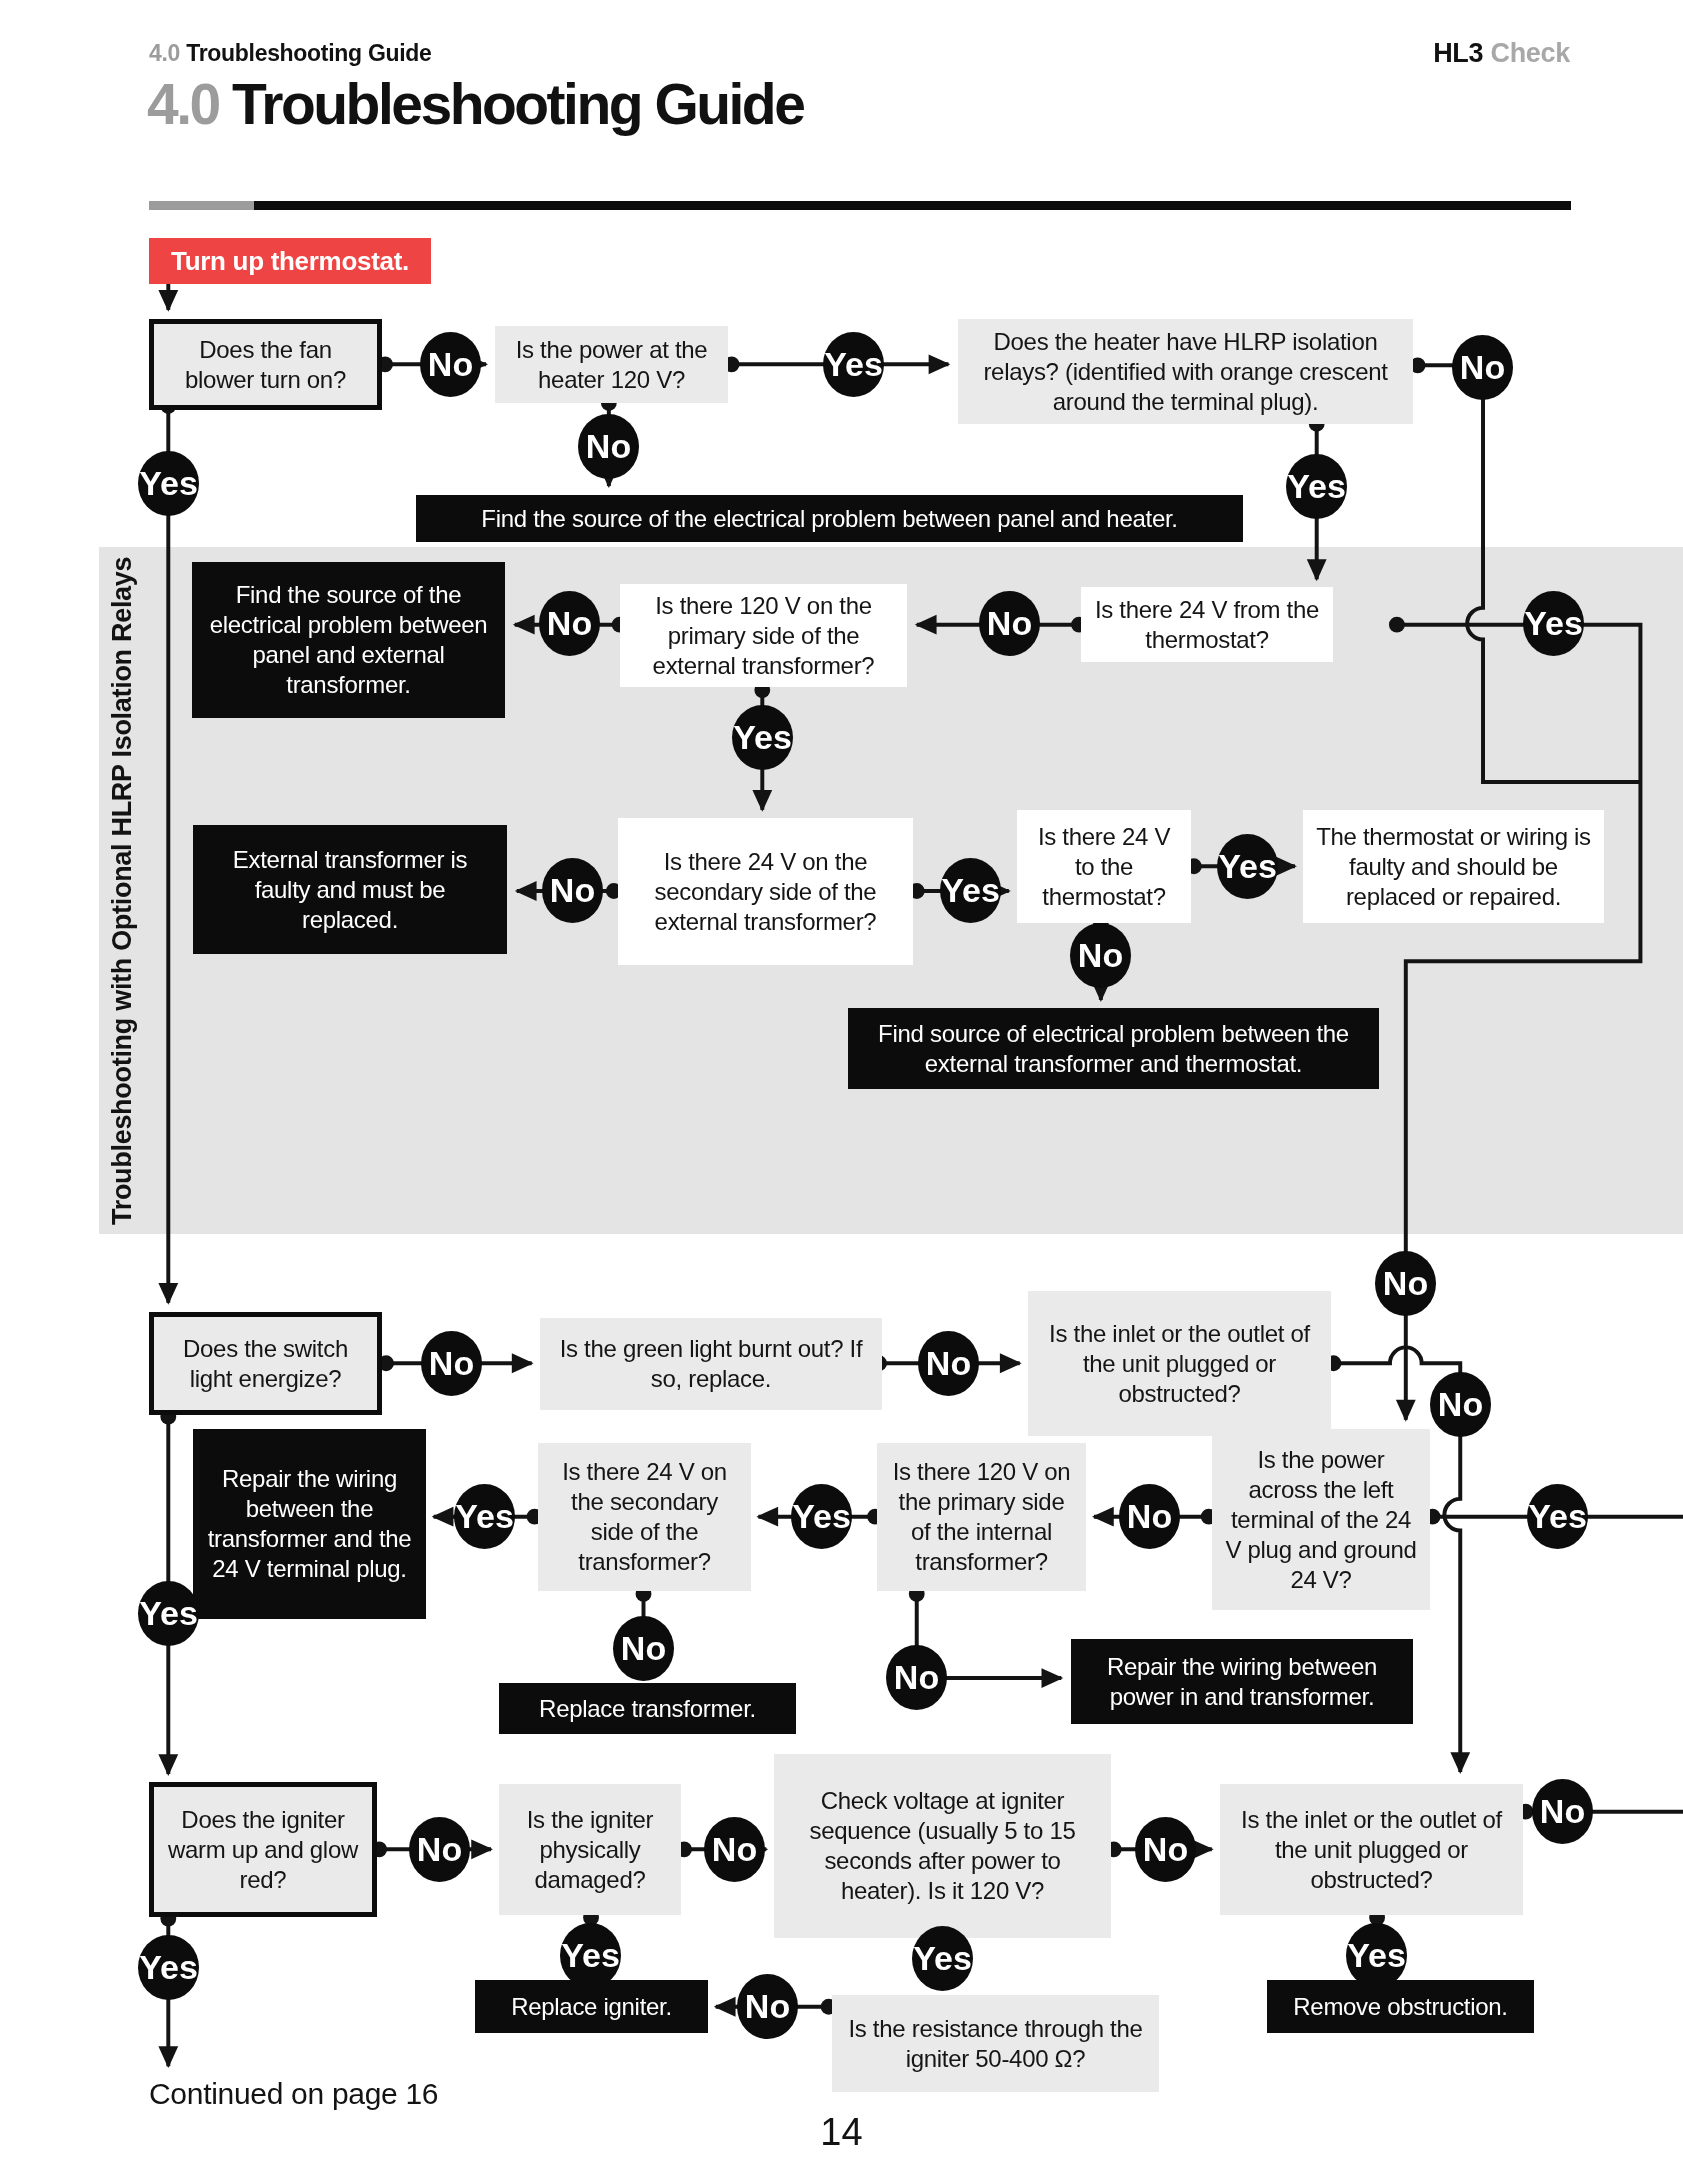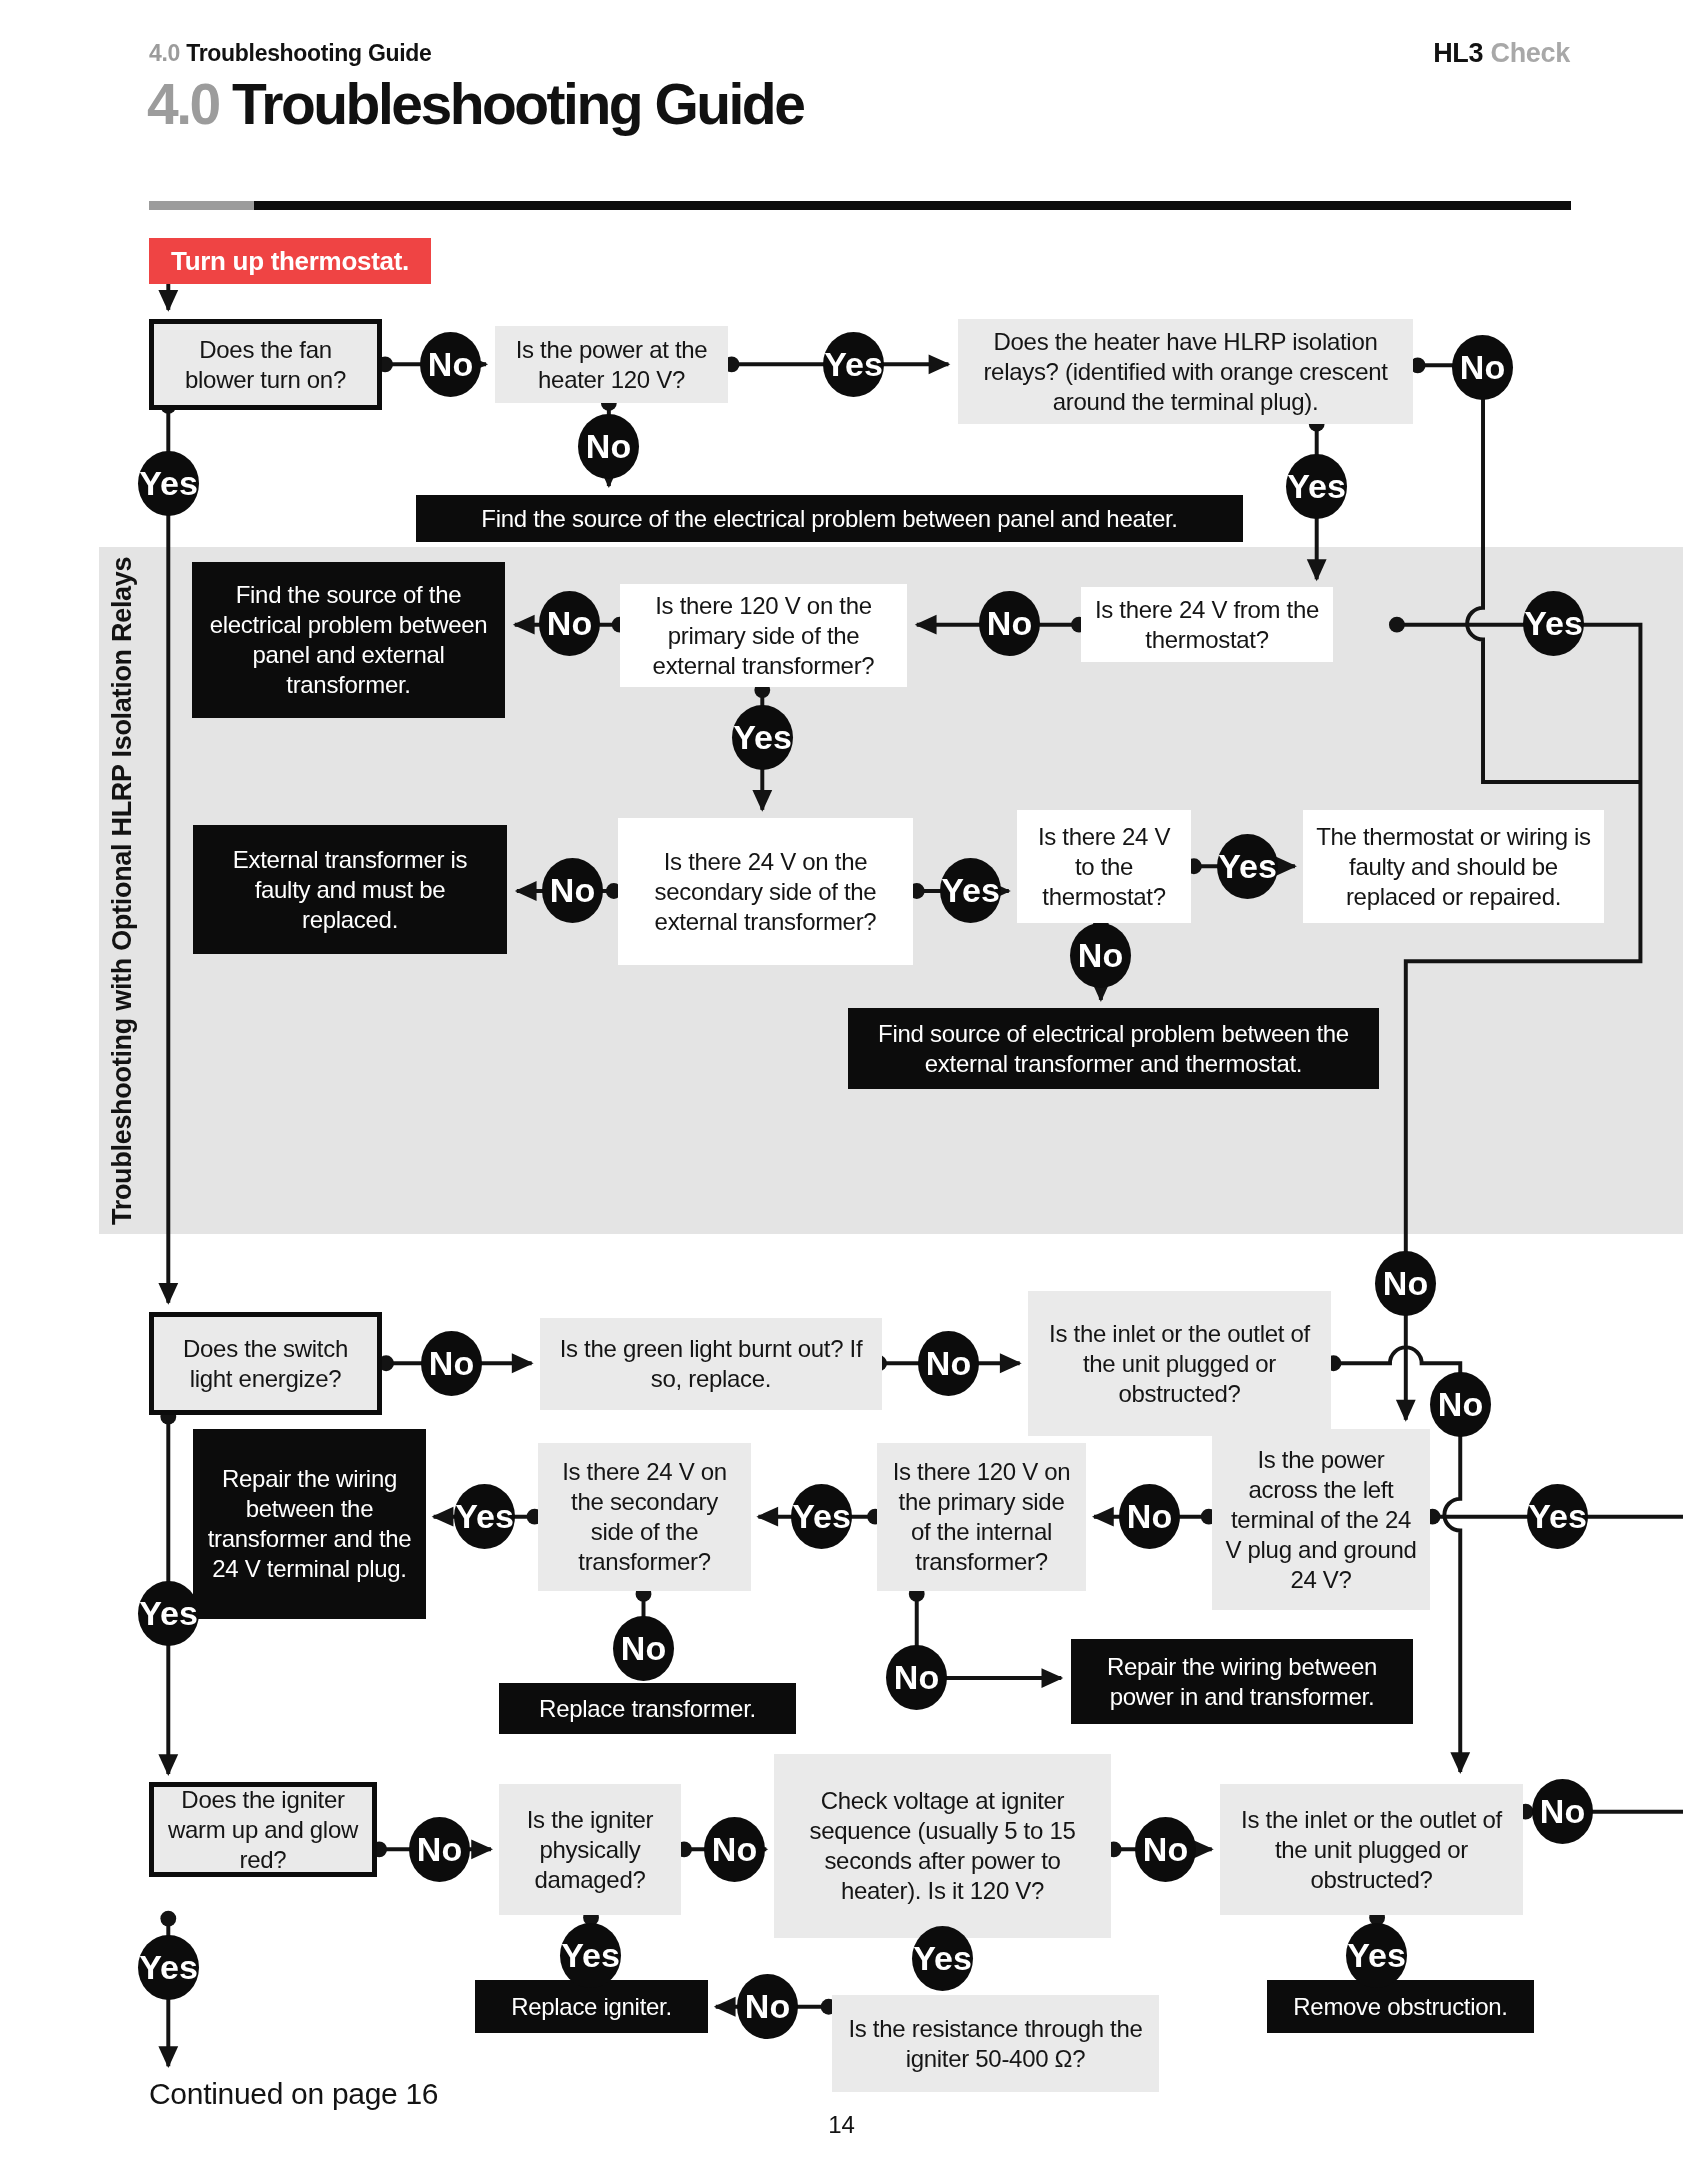--- a/index.html
+++ b/index.html
@@ -29,21 +29,21 @@
     font-size:24px; line-height:30px; letter-spacing:-0.3px; color:#151515; }
   .q  { background:#eaeaea;padding-left:12px; }
   .qw { background:#ffffff; }
   .action { background:#0c0c0c; color:#ffffff; }
   .main { background:#eaeaea; border:5px solid #0c0c0c; }
   .start { background:#ef4444; color:#ffffff; font-weight:700; font-size:26px; justify-content:center; }
   .decision { position:absolute; z-index:3; width:61px; height:65px; border-radius:50%;
     background:#0c0c0c; color:#ffffff; font-weight:700; font-size:34px;
     display:flex; align-items:center; justify-content:center; }
   .footer-continued { position:absolute; left:149px; top:2077px; font-size:30px; color:#131313; letter-spacing:-0.3px; }
-  .footer-page { position:absolute; left:0; top:2111px; width:1683px; text-align:center; font-size:24px; color:#131313; }
+  .footer-page { position:absolute; left:0; top:2111px; width:1683px; text-align:center; font-size:38px; color:#131313; }
 </style>
 </head>
 <body>
 
 <div class="page">
 
   <div class="hdr-left">
     <span class="num">4.0</span>
     <span> </span>
     <span class="txt">Troubleshooting Guide</span>
@@ -164,21 +164,21 @@
   <div class="node q" style="left:540px;top:1318px;width:342px;height:92px;">Is the green light burnt out? If so, replace.</div>
   <div class="node q" style="left:1028px;top:1291px;width:303px;height:145px;">Is the inlet or the outlet of the unit plugged or obstructed?</div>
 
   <div class="node action" style="left:193px;top:1429px;width:233px;height:190px;">Repair the wiring between the transformer and the 24 V terminal plug.</div>
   <div class="node q" style="left:538px;top:1443px;width:213px;height:148px;">Is there 24 V on the secondary side of the transformer?</div>
   <div class="node q" style="left:877px;top:1443px;width:209px;height:148px;">Is there 120 V on the primary side of the internal transformer?</div>
   <div class="node q" style="left:1212px;top:1429px;width:218px;height:181px;">Is the power across the left terminal of the 24 V plug and ground 24 V?</div>
   <div class="node action" style="left:1071px;top:1639px;width:342px;height:85px;">Repair the wiring between power in and transformer.</div>
   <div class="node action" style="left:499px;top:1683px;width:297px;height:51px;">Replace transformer.</div>
 
-  <div class="node main" style="left:149px;top:1782px;width:228px;height:95px;">Does the igniter warm up and glow red?</div>
+  <div class="node main" style="left:149px;top:1782px;width:228px;height:135px;">Does the igniter warm up and glow red?</div>
   <div class="node q" style="left:499px;top:1784px;width:182px;height:131px;">Is the igniter physically damaged?</div>
   <div class="node q" style="left:774px;top:1754px;width:337px;height:184px;">Check voltage at igniter sequence (usually 5 to 15 seconds after power to heater). Is it 120 V?</div>
   <div class="node q" style="left:1220px;top:1784px;width:303px;height:131px;">Is the inlet or the outlet of the unit plugged or obstructed?</div>
   <div class="node action" style="left:475px;top:1980px;width:233px;height:53px;">Replace igniter.</div>
   <div class="node q" style="left:832px;top:1995px;width:327px;height:97px;">Is the resistance through the igniter 50-400 Ω?</div>
   <div class="node action" style="left:1267px;top:1980px;width:267px;height:53px;">Remove obstruction.</div>
 
   <div class="decision" style="left:420px;top:332px;">No</div>
   <div class="decision" style="left:823px;top:332px;">Yes</div>
   <div class="decision" style="left:1452px;top:335px;">No</div>

